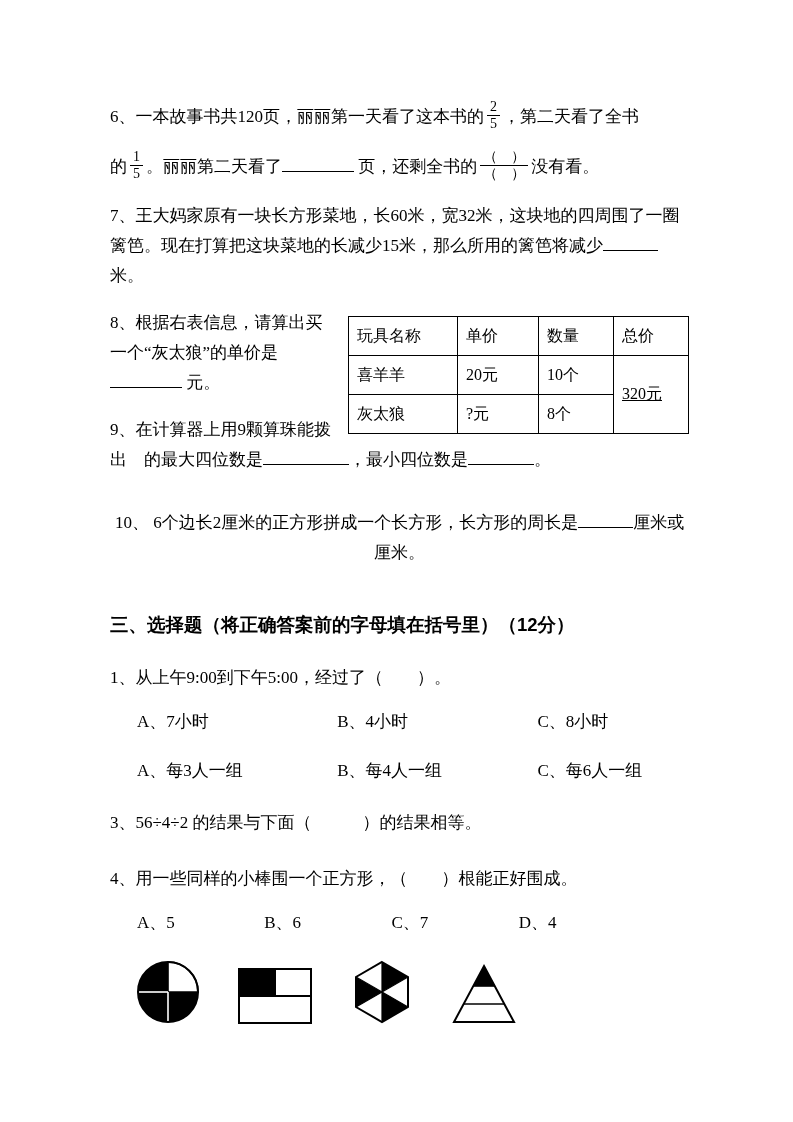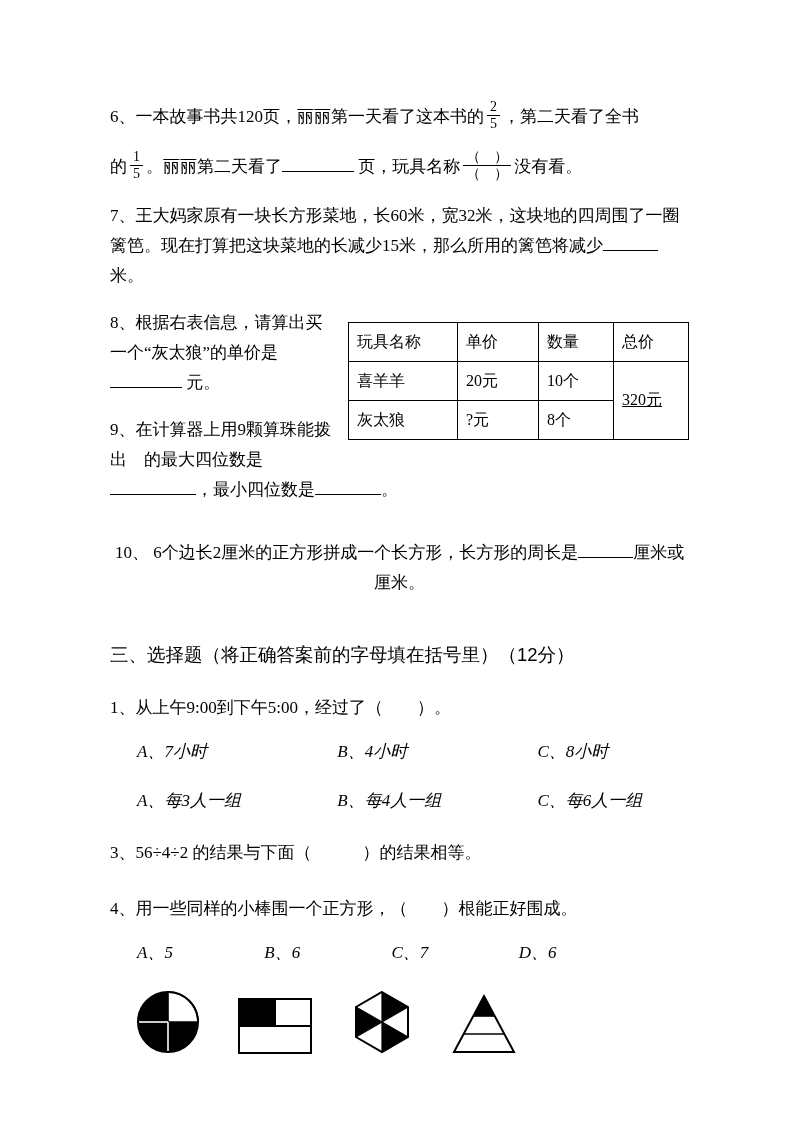--- a/index.html
+++ b/index.html
@@ -20,54 +20,54 @@
   .frac .den { display: block; padding: 0 3px; }
 
   
   .blank { display: inline-block; border-bottom: 1px solid #000; height: 15px; vertical-align: baseline; } .b55 { width: 55px; } .b65 { width: 66px; }
   .b72 { width: 72px; } .b85 { width: 86px; }
 
   .q7 { margin-top: 16px; }
   .tbl-wrap { margin-top: 10px; }
   .tbl-wrap::after { content: ""; display: block; clear: both; }
 
-  table.toy { border-collapse: collapse; float: right; margin: 14px 0 8px 14px; font-size: 16px; }
+  table.toy { border-collapse: collapse; float: right; margin: 8px 0 8px 14px; font-size: 16px; }
   table.toy th, table.toy td {
     border: 1.6px solid #000; font-weight: normal; text-align: left;
     padding: 7px 8px; height: 24px;
   }
   .col-name { width: 92px; } .col-price { width: 64px; }
   .col-qty { width: 58px; } .col-total { width: 58px; }
   td.total-cell { vertical-align: middle; text-decoration: underline; }
 
   .q9 { margin-top: 4px; }
   .q10 { margin-top: 16px; text-align: center; }
 
   .sec-head {
     font-family: "Liberation Sans", "DejaVu Sans", sans-serif;
-    font-weight: normal; font-size: 18.5px; margin-top: 44px;
+    font-weight: bold; font-size: 18.5px; margin-top: 44px;
   }
 
   .mc { margin-top: 26px; }
-  .opts { margin-top: 13px; padding-left: 27px; font-style: italic; }
+  .opts { margin-top: 13px; padding-left: 27px; }
   .opt { display: inline-block; }
   .w196 { width: 196px; } .w125 { width: 123px; }
 
   .shapes { display: flex; align-items: flex-end; gap: 38px; margin: 14px 0 0 26px; }
   .shape-item { display: flex; flex-direction: column; align-items: center; gap: 4px; }
   svg { display: block; }
 </style>
 </head>
 <body>
 
 <div class="page">
 
   <p class="para"><span>6、一本故事书共120页，丽丽第一天看了这本书的</span><span class="frac"><span class="num">2</span><span class="den">5</span></span><span>，第二天看了全书</span></p>
 
-  <p class="para"><span>的</span><span class="frac"><span class="num">1</span><span class="den">5</span></span><span>。丽丽第二天看了</span><span class="blank b72"></span> <span>页，玩具名称</span><span class="frac"><span class="num">（　）</span><span class="den">（　）</span></span><span>没有看。</span></p>
+  <p class="para"><span>的</span><span class="frac"><span class="num">1</span><span class="den">5</span></span><span>。丽丽第二天看了</span><span class="blank b72"></span> <span>页，还剩全书的</span><span class="frac"><span class="num">（　）</span><span class="den">（　）</span></span><span>没有看。</span></p>
 
   <p class="para q7"><span>7、王大妈家原有一块长方形菜地，长60米，宽32米，这块地的四周围了一圈篱笆。现在打算把这块菜地的长减少15米，那么所用的篱笆将减少</span><span class="blank b55"></span><span>米。</span></p>
 
   <div class="tbl-wrap">
 
     <table class="toy">
       <tbody>
           <tr>
         <th class="col-name">玩具名称</th>
         <th class="col-price">单价</th>
@@ -118,21 +118,21 @@
   <div class="mc">
     <p class="para">3、56÷4÷2 的结果与下面（　　　）的结果相等。</p>
   </div>
 
   <div class="mc">
     <p class="para">4、用一些同样的小棒围一个正方形，（　　）根能正好围成。</p>
     <div class="opts">
       <span class="opt w125">A、5</span>
       <span class="opt w125">B、6</span>
       <span class="opt w125">C、7</span>
-      <span class="opt">D、6</span>
+      <span class="opt">D、4</span>
     </div>
   </div>
 
   <div class="mc">
 
     <div class="shapes">
 
       <div class="shape-item">
         <span>
           <svg width="64" height="64" viewBox="0 0 64 64">

